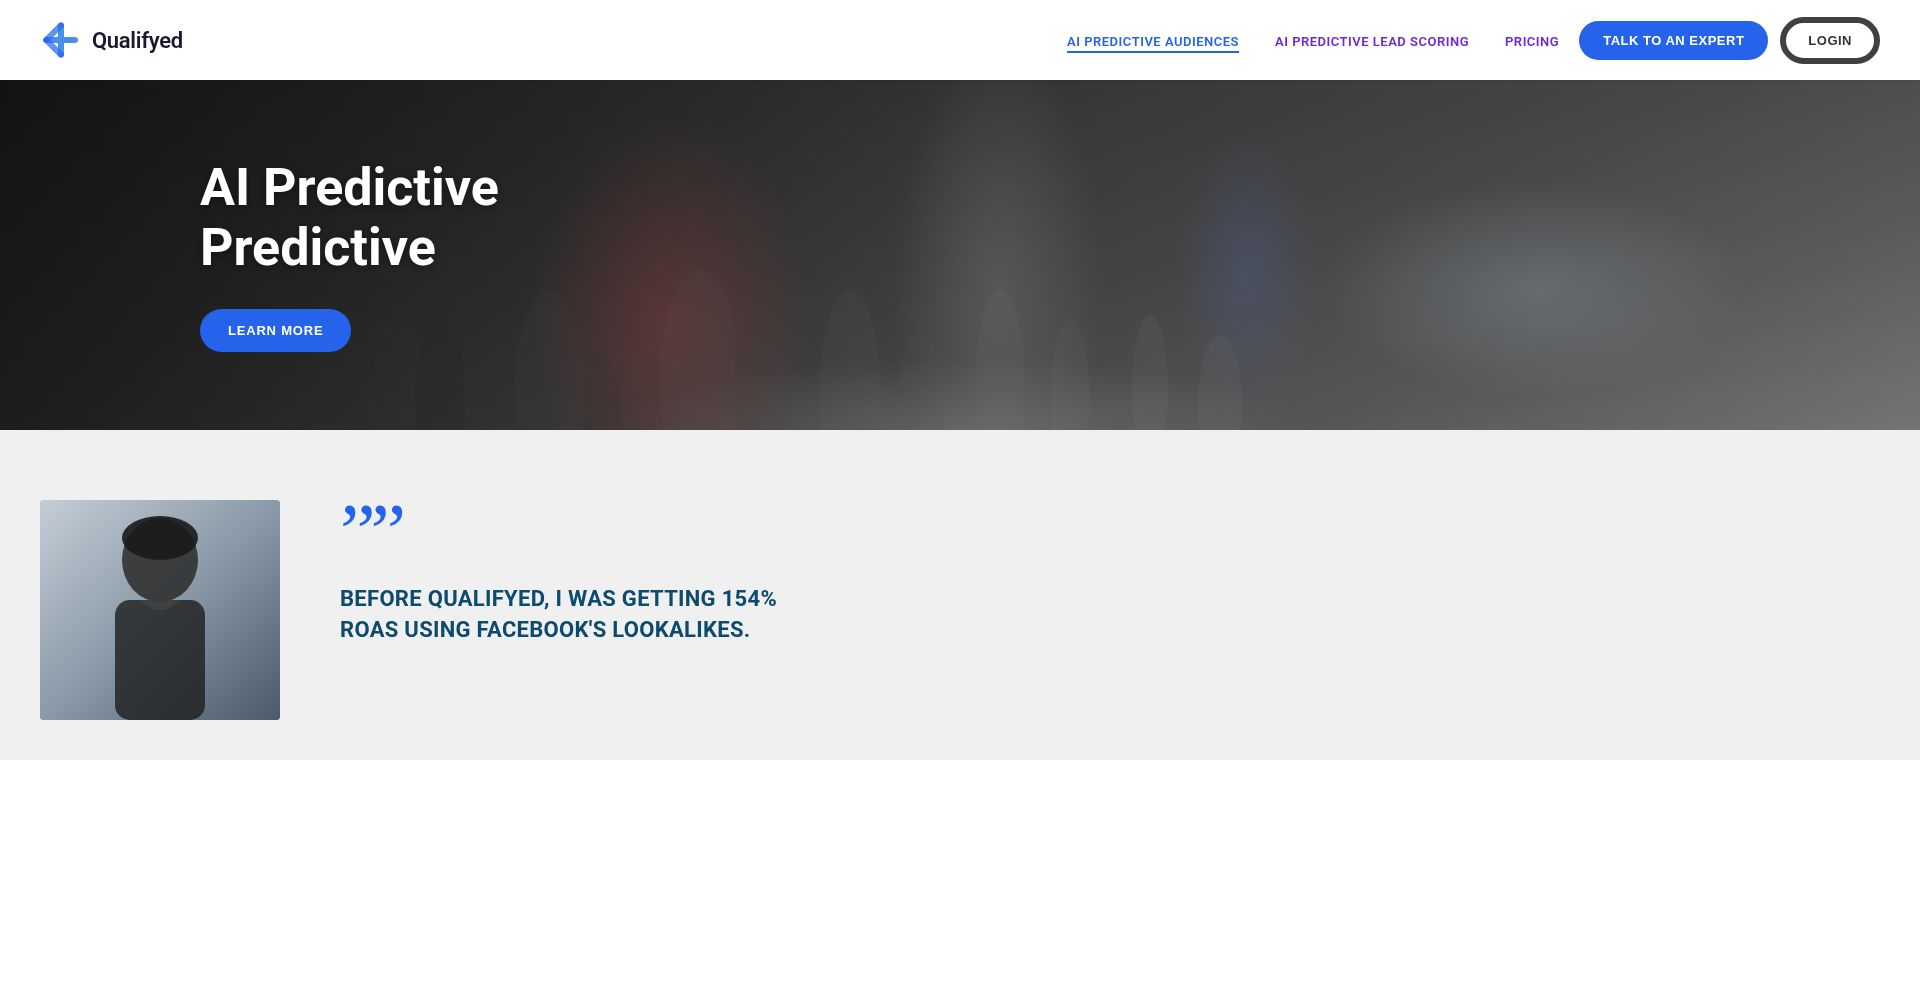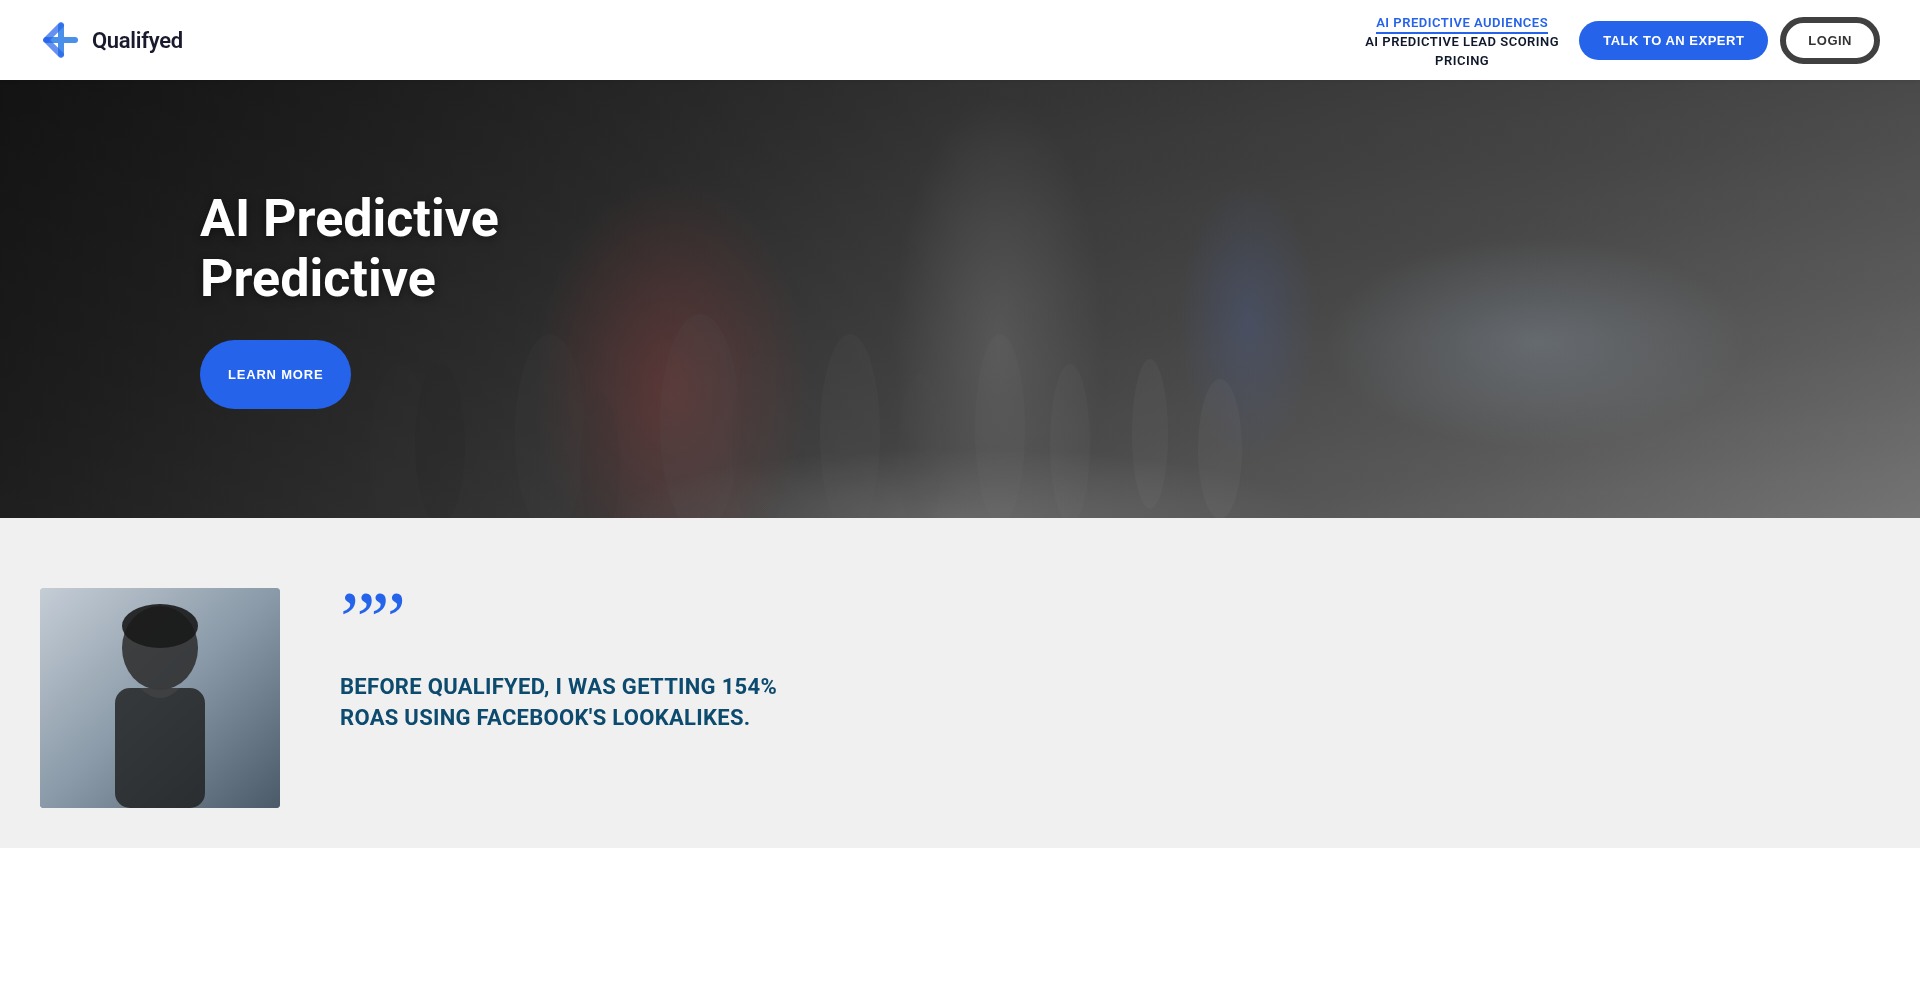--- a/index.html
+++ b/index.html
@@ -30,29 +30,29 @@
     }
     .logo-text {
       font-size: 22px;
       font-weight: 600;
       color: #1a1a2e;
       letter-spacing: -0.3px;
     }
     .nav-links {
       display: flex;
       align-items: center;
+      gap: 36px;
       list-style: none;
-      flex-direction: column;
     }
     .nav-links li a {
       text-decoration: none;
       font-size: 13px;
       font-weight: 600;
       letter-spacing: 0.5px;
-      color: #0f172a;
+      color: #6d28d9;
       text-transform: uppercase;
     }
     .nav-links li.active a {
       color: #2563eb;
       border-bottom: 2px solid #2563eb;
       padding-bottom: 2px;
     }
     .btn-expert {
       background: #2563eb;
       color: #fff;
@@ -77,21 +77,21 @@
       letter-spacing: 0.5px;
       text-transform: uppercase;
       cursor: pointer;
       margin-left: 12px;
     }
 
     
     .hero {
       position: relative;
       width: 100%;
-      height: 438px;
+      height: 350px;
       overflow: hidden;
       display: flex;
       align-items: center;
     }
     .hero-bg {
       position: absolute;
       inset: 0;
       background:
         linear-gradient(to right, rgba(0,0,0,0.55) 0%, rgba(0,0,0,0.2) 50%, rgba(0,0,0,0.15) 100%),
         
@@ -121,21 +121,21 @@
       color: #fff;
       line-height: 1.15;
       margin-bottom: 32px;
       text-shadow: 0 2px 8px rgba(0,0,0,0.4);
     }
     .btn-learn-more {
       background: #2563eb;
       color: #fff;
       border: none;
       border-radius: 50px;
-      padding: 27px 28px;
+      padding: 14px 28px;
       font-size: 13px;
       font-weight: 700;
       letter-spacing: 0.8px;
       text-transform: uppercase;
       cursor: pointer;
     }
 
     
     .testimonial-section {
       background: #f0f0f0;

